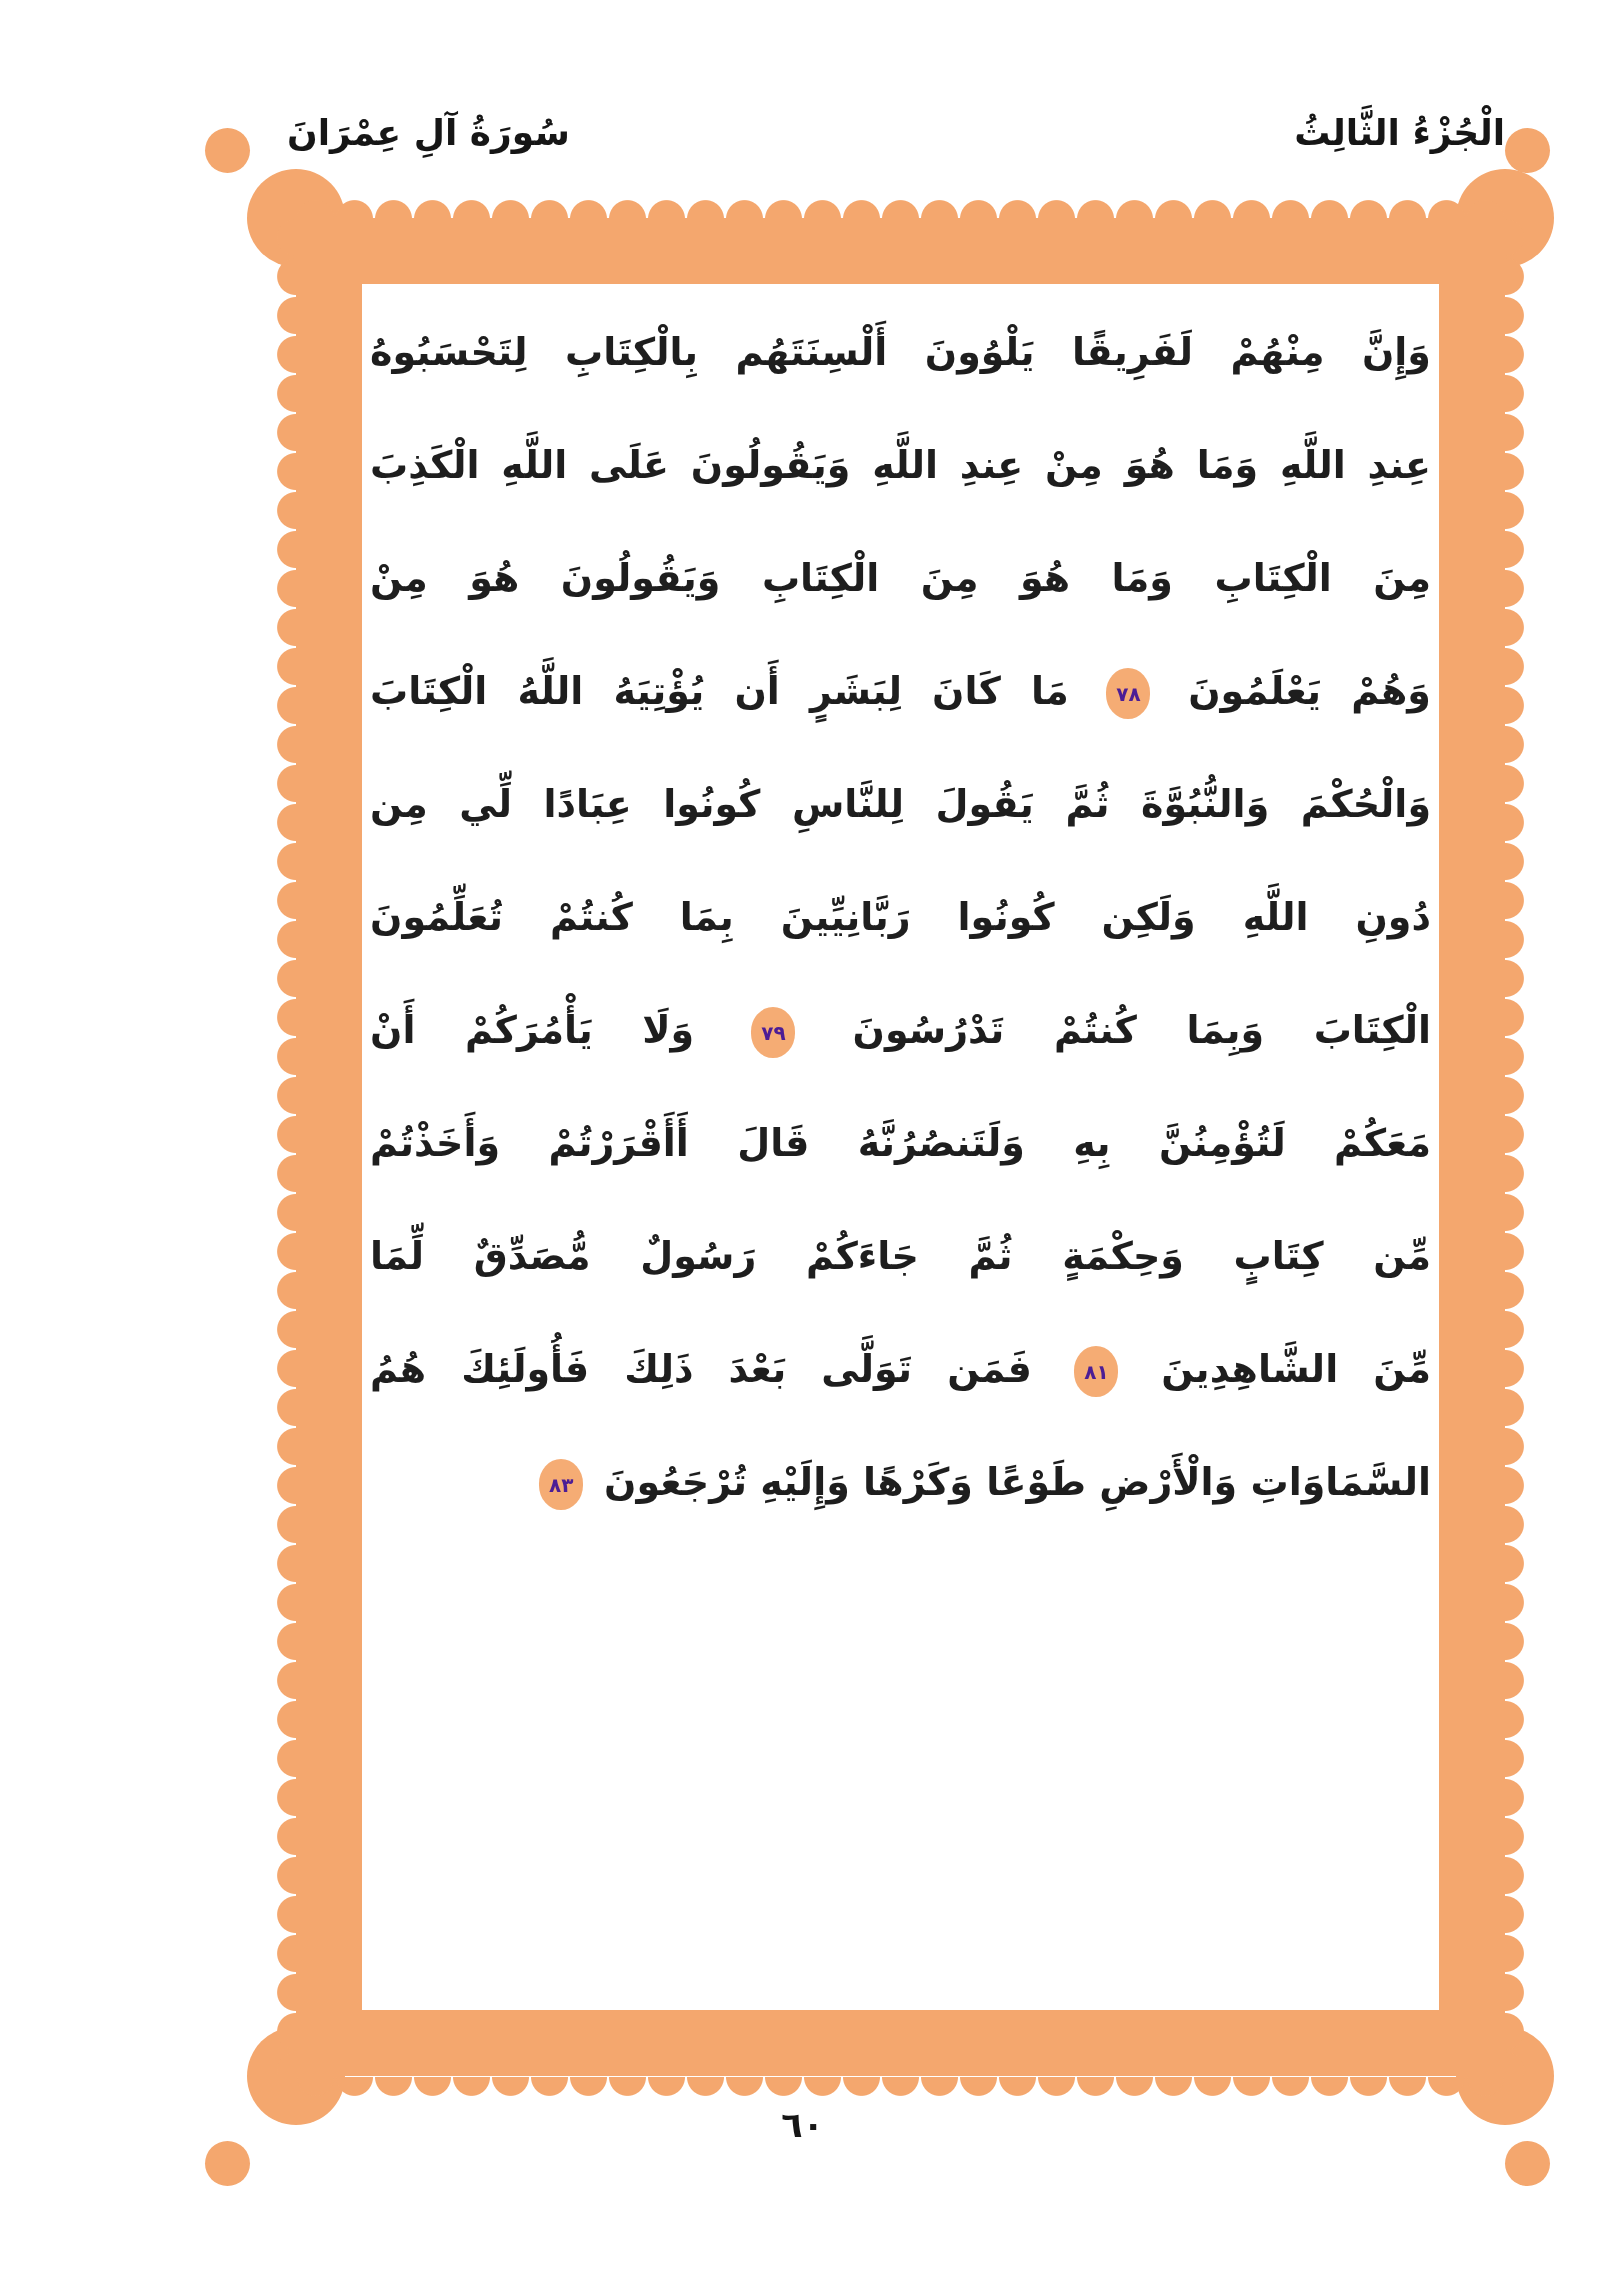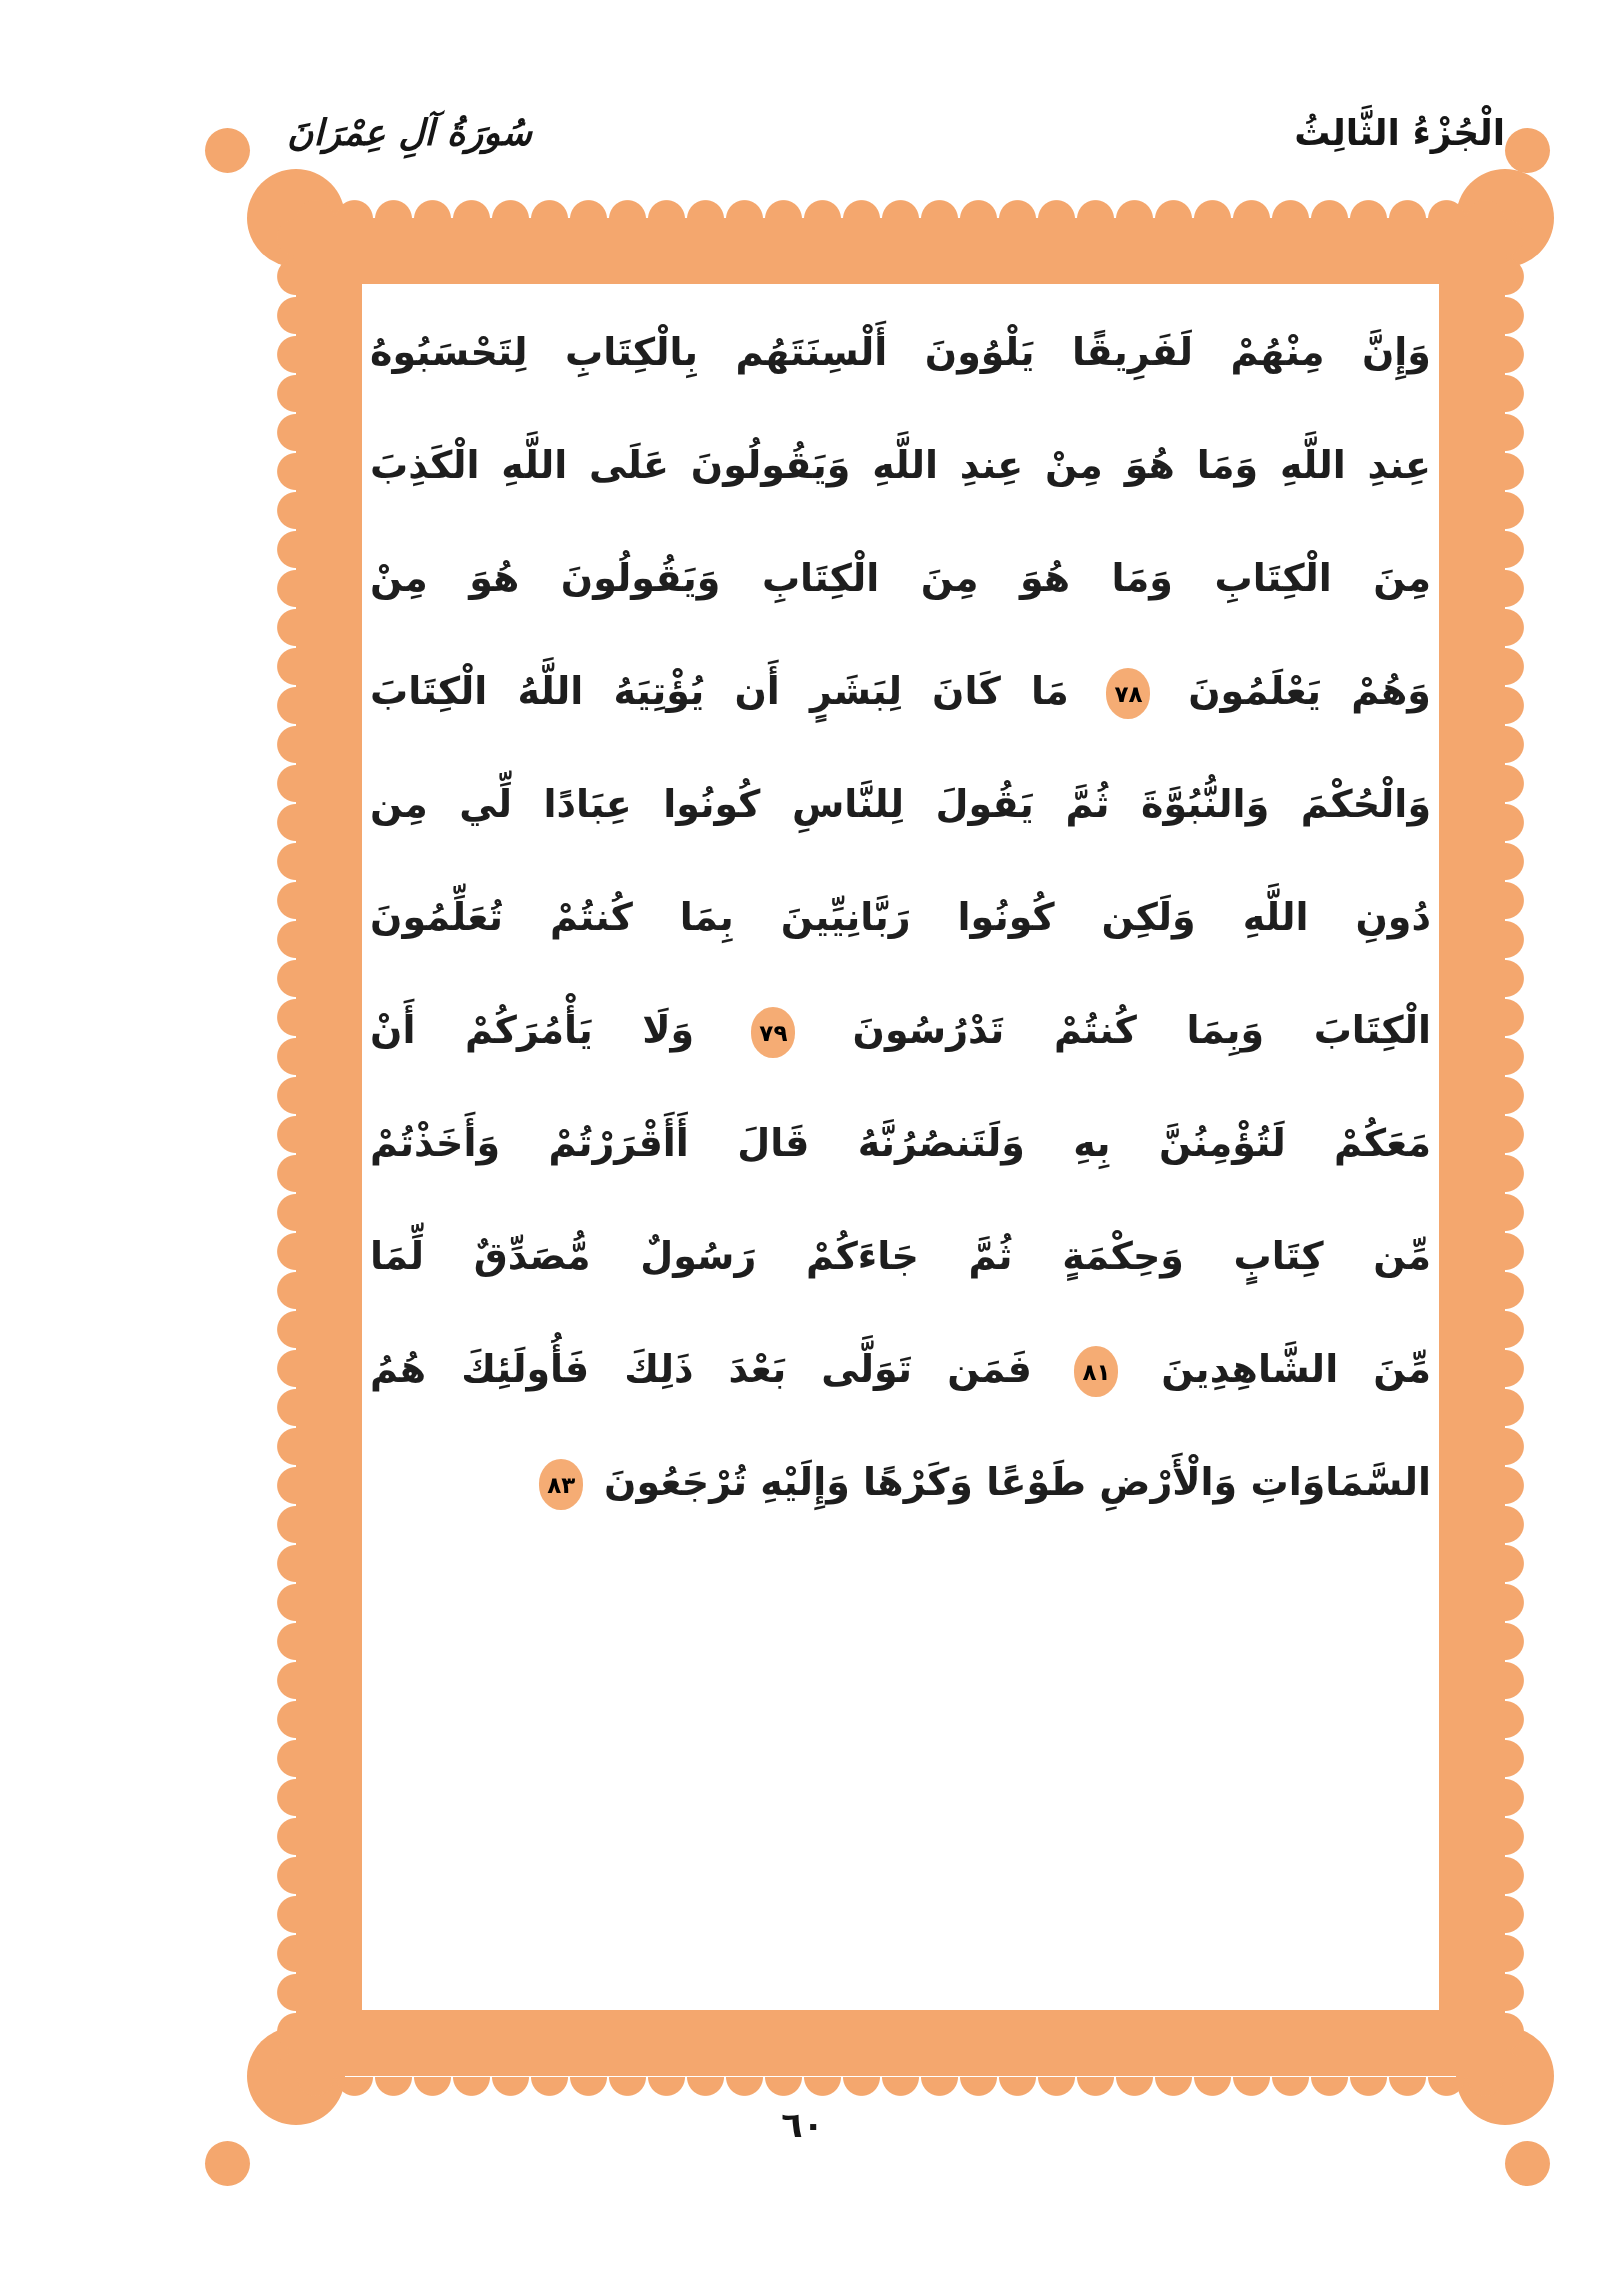--- a/index.html
+++ b/index.html
@@ -16,21 +16,21 @@
     font-family:"DejaVu Sans", sans-serif;
     color:var(--ink);
   }
   
   .hdr{
     position:absolute;top:112px;
     font-size:36px;font-weight:bold;
     color:#161616;
     direction:rtl;white-space:nowrap;
   }
-  .hdr-left{left:287px;font-style:italic;}
+  .hdr-left{left:287px;}
   .hdr-right{right:100px;}
   
   .corner{position:absolute;width:98px;height:98px;border-radius:50%;background:var(--orange);}
   .c-tl{left:247px;top:169px;}
   .c-tr{left:1456px;top:169px;}
   .c-bl{left:247px;top:2027px;}
   .c-br{left:1456px;top:2027px;}
   .sat{position:absolute;width:45px;height:45px;border-radius:50%;background:var(--orange);}
   .s-tl{left:205px;top:128px;}
   .s-tr{left:1505px;top:128px;}
@@ -79,22 +79,22 @@
     text-align-last:justify;
     overflow:hidden;
     white-space:normal;
   }
   .qline.nofill{text-align-last:right;}
   .ayah-marker{
     display:inline-flex;align-items:center;justify-content:center;
     width:44px;height:51px;
     border-radius:50%/48%;
     background:var(--marker);
-    color:#000000;
-    font-size:23px;font-weight:bold;
+    color:#4c1d95;
+    font-size:20px;font-weight:bold;
     vertical-align:middle;
     margin:0 7.6px;
     line-height:normal;
   }
   
   .page-number{
     position:absolute;left:0;top:2105px;width:100%;
     text-align:center;
     font-size:35px;font-weight:bold;color:#161616;
     direction:rtl;

